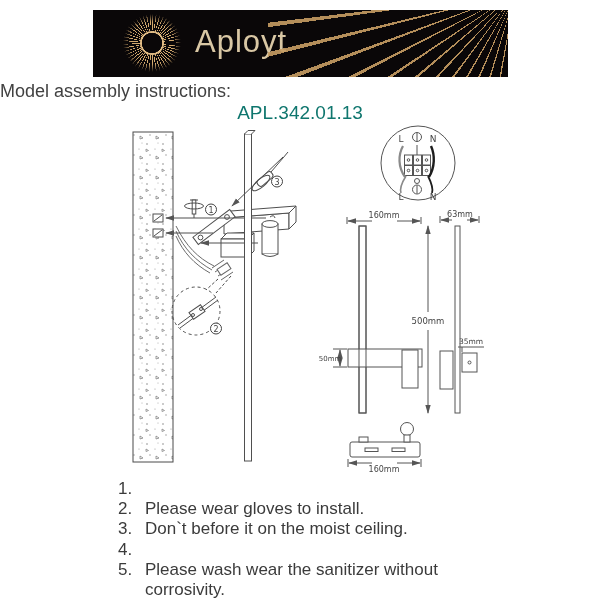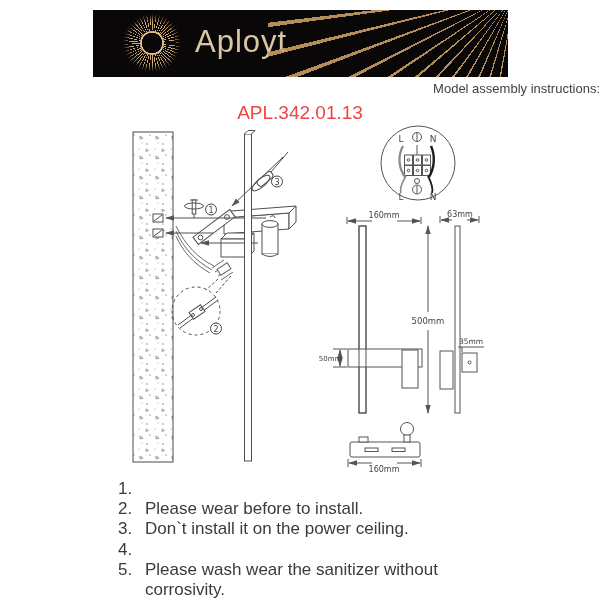--- a/index.html
+++ b/index.html
@@ -10,24 +10,24 @@
   .sunburst{position:absolute;left:29px;top:3px;width:60px;height:60px;border-radius:50%;
     background:
       radial-gradient(circle,#0a0708 0 10px, rgba(231,193,137,.95) 10.5px 11.5px, rgba(231,193,137,0) 12.5px),
       radial-gradient(circle, rgba(10,7,8,0) 0 21px, #0a0708 29px),
       repeating-conic-gradient(rgba(222,178,116,.95) 0deg 2.2deg, rgba(10,7,8,0) 2.2deg 7.4deg);}
   .brand{position:absolute;left:102px;top:0;height:67px;line-height:64px;font-size:31px;
     font-weight:500;letter-spacing:1px;color:#d9c7a4;}
   .banner-rays{position:absolute;right:0;top:0;width:240px;height:67px;
     background:repeating-conic-gradient(from 150deg at 103% -25%, rgba(199,157,99,.9) 0deg 1deg, rgba(199,157,99,0) 1deg 6.6deg);}
   
-  .title-line{position:absolute;left:0;top:81px;width:600px;text-align:right;
-    font-size:13px;color:#414141;}
+  .title-line{position:absolute;left:0;top:81px;width:600px;text-align:left;
+    font-size:18px;color:#414141;}
   .model-line{position:absolute;left:0;top:102px;width:600px;text-align:center;
-    font-size:19px;color:#ef4444;}
+    font-size:19px;color:#0f766e;}
   
   .diagram{position:absolute;left:0;top:0;width:600px;height:600px;}
   .diagram text{font-family:"DejaVu Sans",sans-serif;fill:#444;}
   
   .list{position:absolute;left:118px;top:479px;width:396px;font-size:17px;color:#3b3b3b;line-height:20.2px;}
   .row{display:flex;}
   .num{width:27px;flex:none;}
 </style>
 </head>
 <body>
@@ -257,25 +257,25 @@
       </g>
     </g>
   </svg>
 
   <div class="list">
     <div class="row">
       <span class="num">1.</span>
     </div>
     <div class="row">
       <span class="num">2.</span>
-      <span>Please wear before to install.</span>
+      <span>Please wear gloves to install.</span>
     </div>
     <div class="row">
       <span class="num">3.</span>
-      <span>Don`t install it on the power ceiling.</span>
+      <span>Don`t before it on the moist ceiling.</span>
     </div>
     <div class="row">
       <span class="num">4.</span>
     </div>
     <div class="row">
       <span class="num">5.</span>
       <span>Please wash wear the sanitizer without corrosivity.</span>
     </div>
 
   </div>

